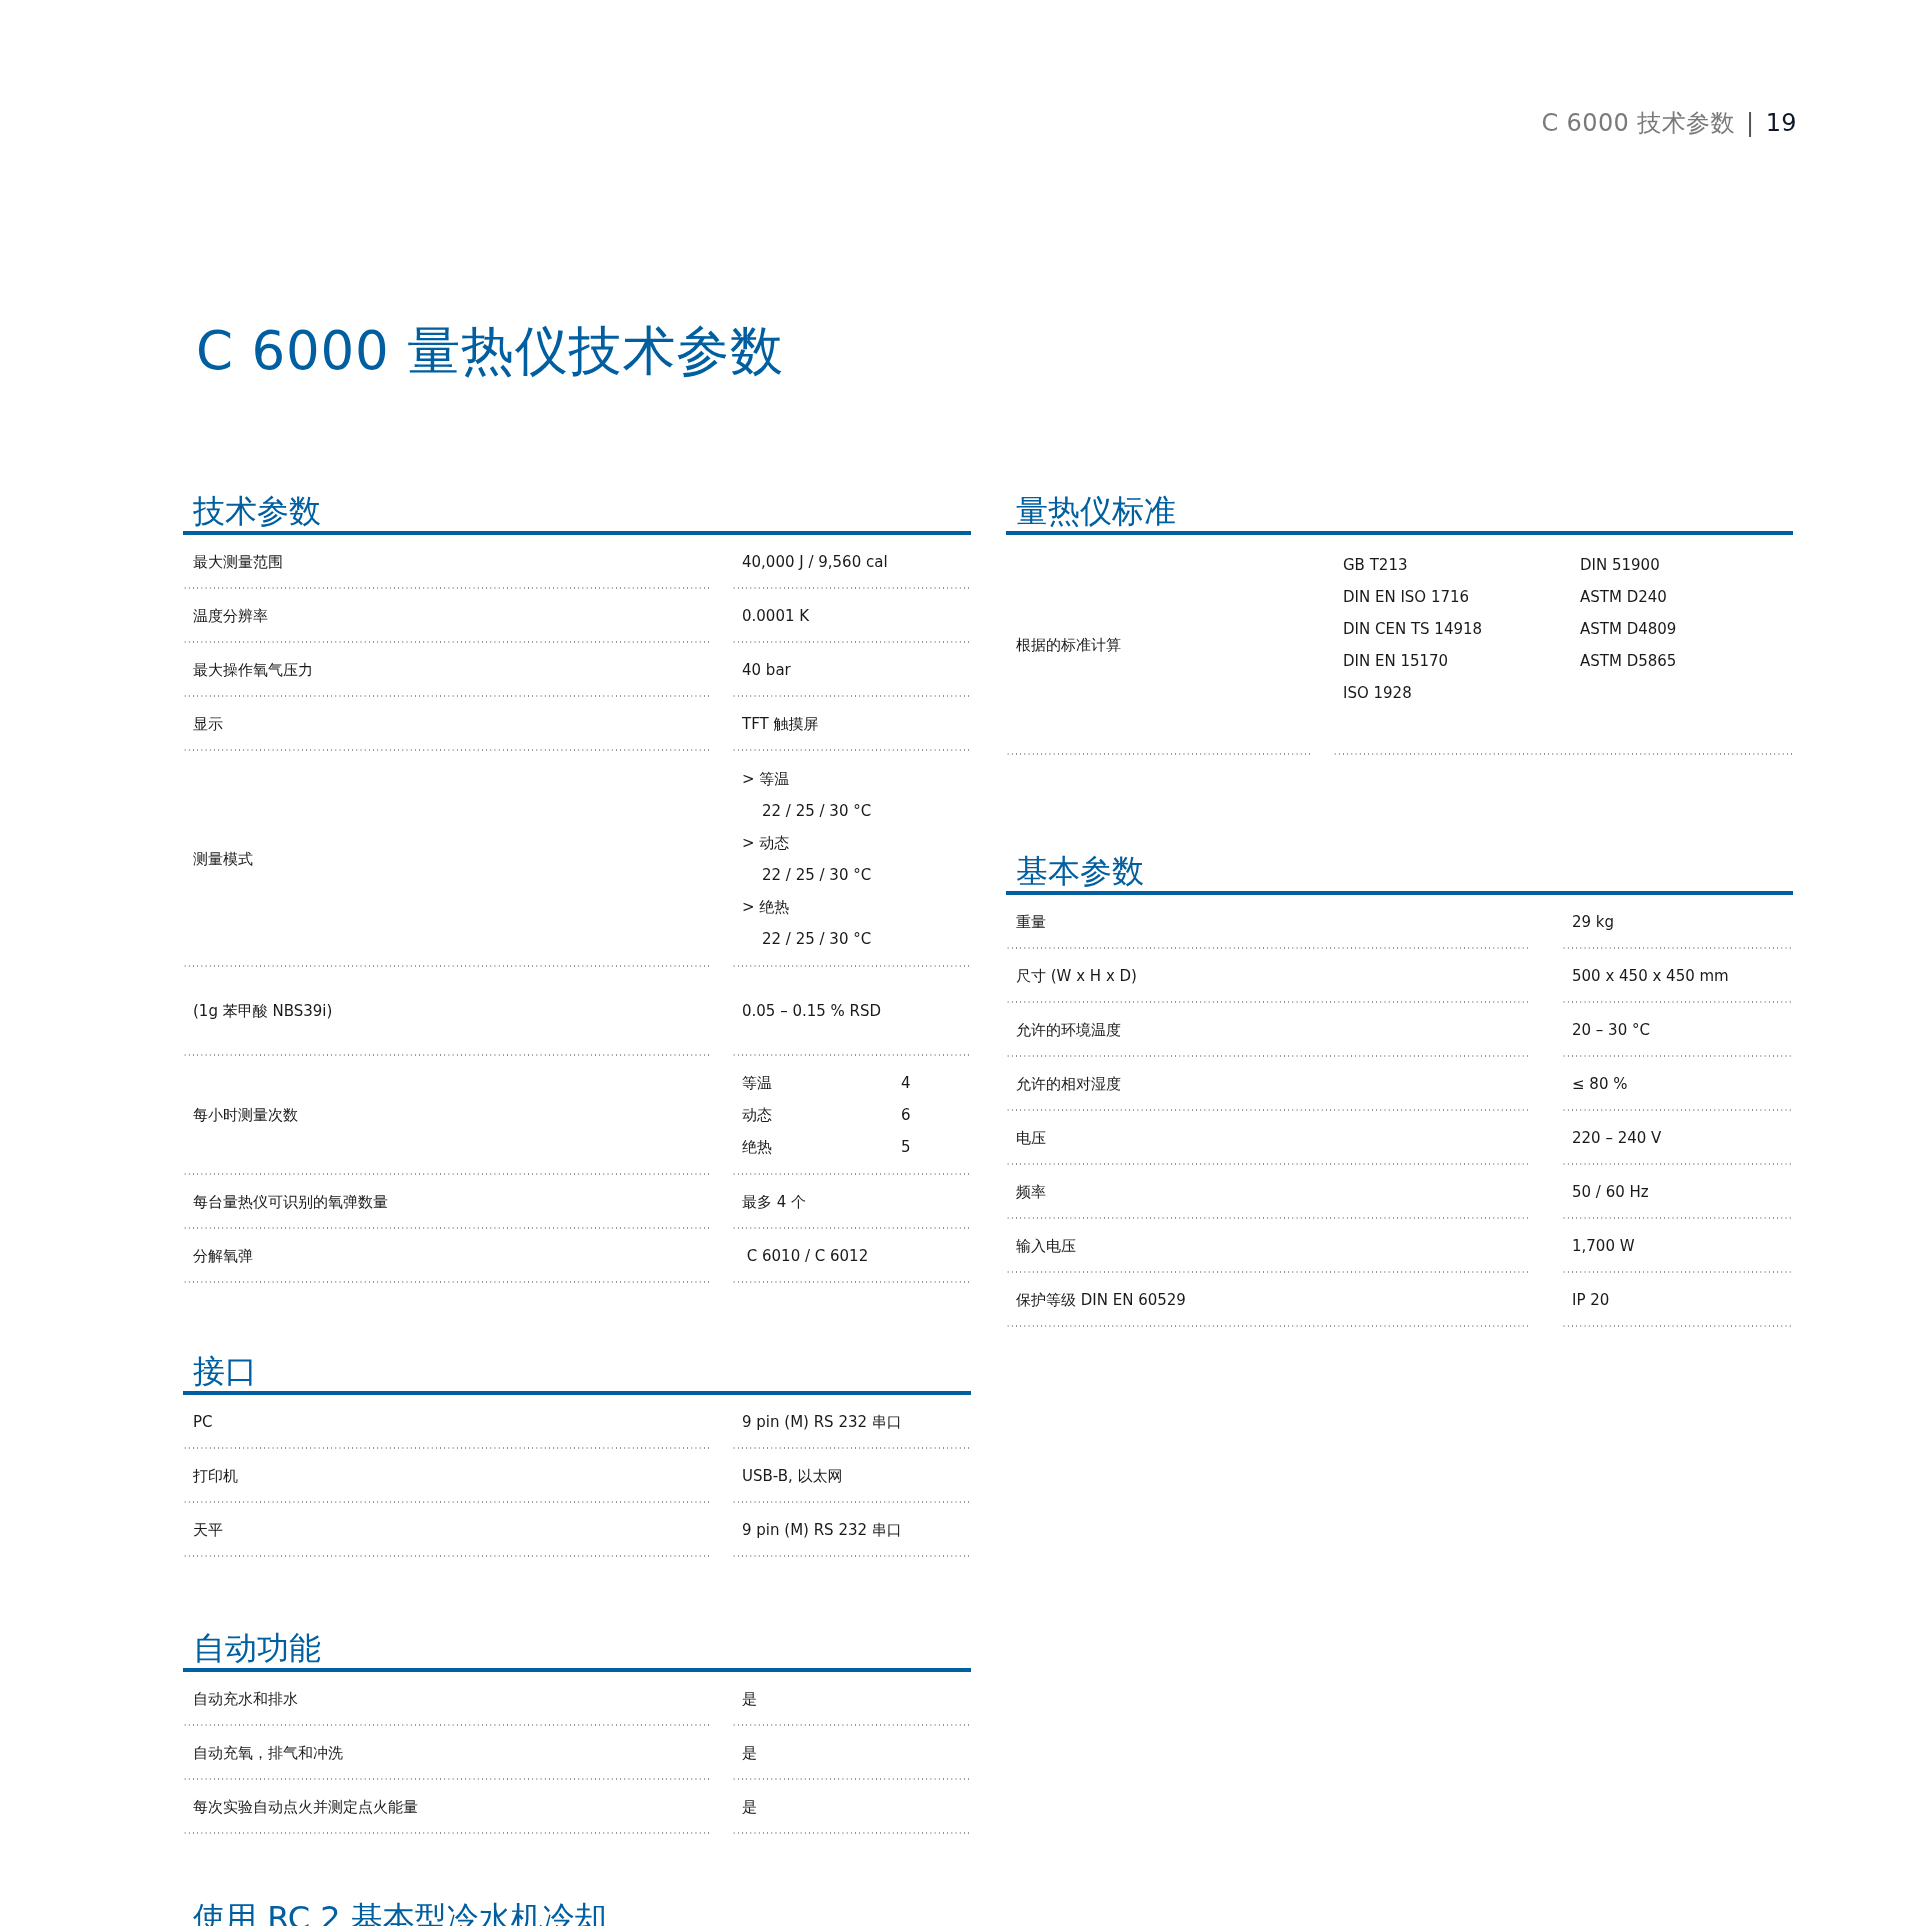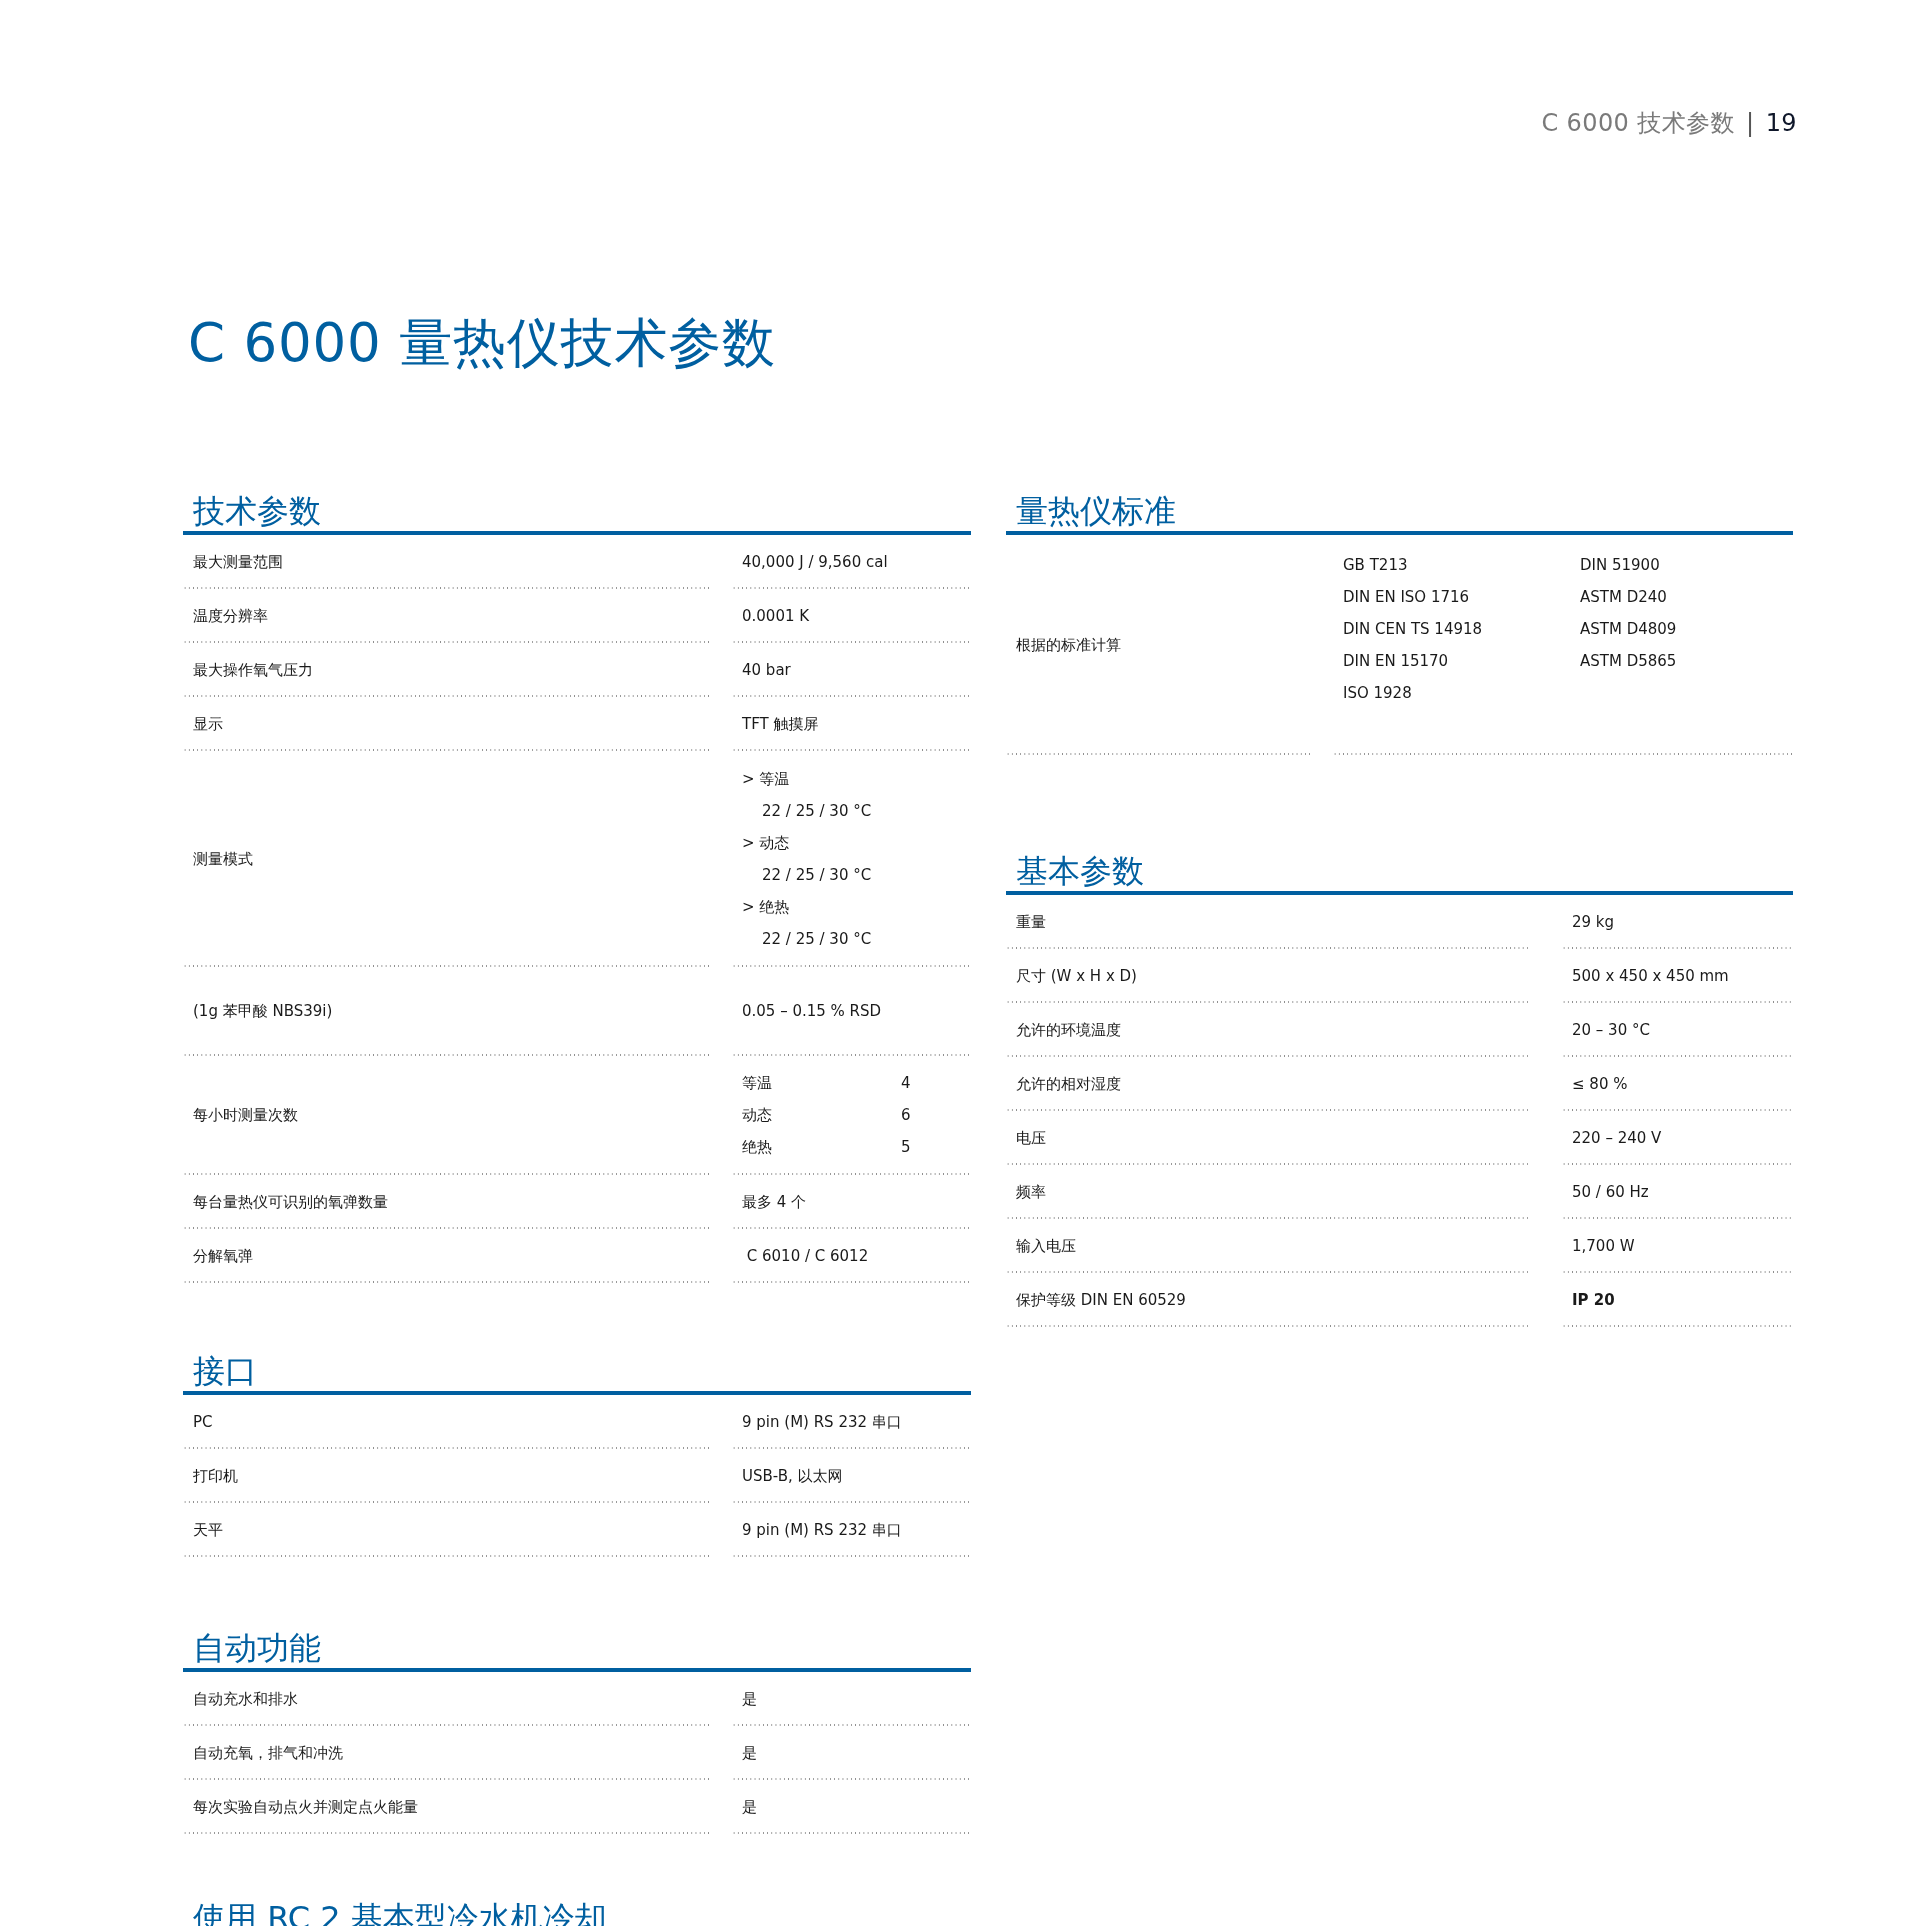--- a/index.html
+++ b/index.html
@@ -3,21 +3,21 @@
 <meta charset="utf-8">
 <style>
   html, body { margin:0; padding:0; background:#ffffff; }
   body { width:1911px; height:2548px; position:relative; overflow:hidden;
          font-family:"DejaVu Sans","Liberation Sans",sans-serif; color:#1a1a1a; }
   .running-head { position:absolute; top:107px; right:114px; font-size:24px; color:#7a7a7a;
                   letter-spacing:0.4px; white-space:nowrap; }
   .running-head .sep { color:#555; margin:0 3.1px; }
   .running-head .pg { color:#0f172a; }
   .page-title { position:absolute; left:188px; top:308px; font-size:53px; color:#005fa0;
-                font-weight:normal; margin:0; white-space:nowrap; letter-spacing:0.8px; }
+                font-weight:normal; margin:8px; white-space:nowrap; letter-spacing:0.8px; }
 
   .section { position:absolute; }
   .sec-head { font-size:32px; color:#005fa0; padding-left:10px; height:35px; line-height:31px; }
   .sec-rule { height:3.5px; background:#005fa0; }
   .row { display:flex; justify-content:space-between; }
   .cell { position:relative; font-size:15px; line-height:32px; padding-left:10px; box-sizing:border-box;
           display:flex; flex-direction:column; justify-content:center; }
   .cell::after { content:""; position:absolute; left:0; right:0; bottom:0; height:1.5px;
                  background-image:radial-gradient(circle, #8c8c8c 0.6px, transparent 0.8px);
                  background-size:4.2px 1.5px; background-repeat:repeat-x; }
@@ -193,16 +193,16 @@
   <div class="row">
     <div class="cell k" style="height:54px;">频率</div>
     <div class="cell v" style="height:54px;">50 / 60 Hz</div>
   </div>
   <div class="row">
     <div class="cell k" style="height:54px;">输入电压</div>
     <div class="cell v" style="height:54px;">1,700 W</div>
   </div>
   <div class="row">
     <div class="cell k" style="height:54px;">保护等级 DIN EN 60529</div>
-    <div class="cell v" style="height:54px;font-weight:bold;">IP 20</div>
+    <div class="cell v" style="height:54px;">IP 20</div>
   </div>
 </div>
 
 
 </body></html>

